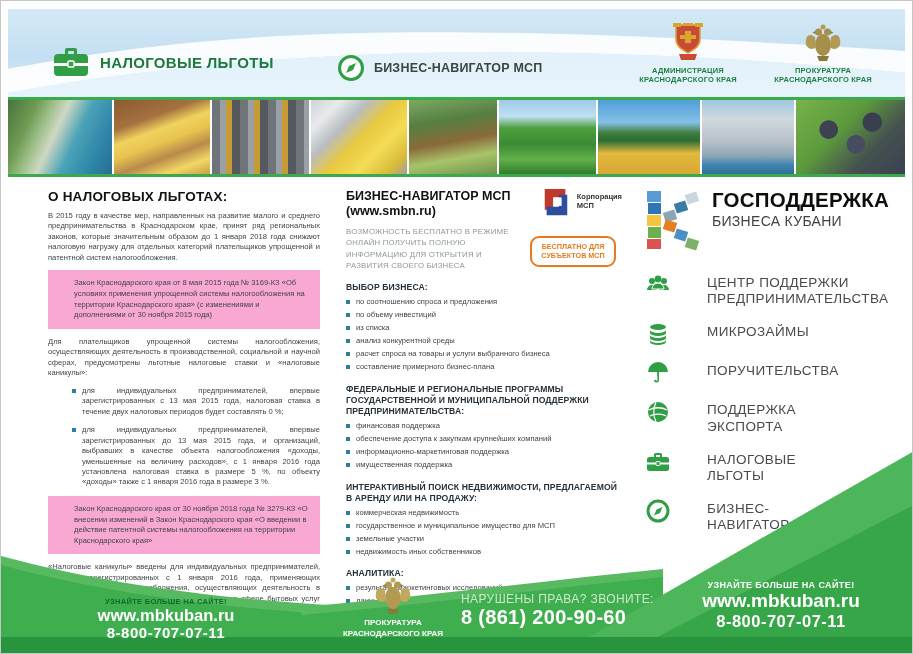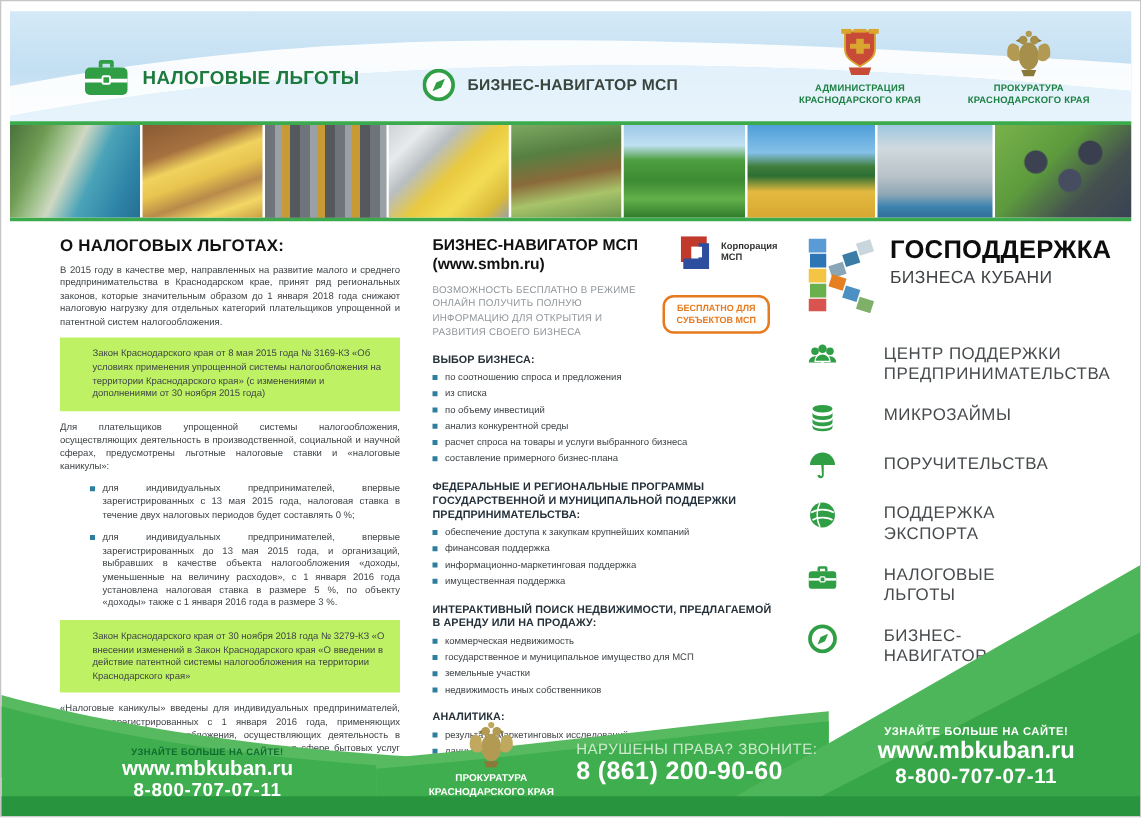--- a/index.html
+++ b/index.html
@@ -5,21 +5,21 @@
   * { margin:0; padding:0; box-sizing:border-box; }
   body { background:#ffffff; font-family:"Liberation Sans", sans-serif; }
   .page { position:relative; width:913px; height:654px; background:#fff;
           border:1px solid #c6c6c6; overflow:hidden; }
 
   
   .header { position:absolute; left:7px; right:7px; top:8px; height:88px; overflow:hidden;
             background:linear-gradient(180deg,#d4e9f7 0%, #c3dff2 55%, #dcedf8 100%); }
   .header svg.wave { position:absolute; inset:0; }
   .hdr-item { position:absolute; display:flex; align-items:center; gap:10px; }
-  .hdr-tax { left:58px; top:38px; }
+  .hdr-tax { left:44px; top:38px; }
   .hdr-nav { left:330px; top:46px; }
   .hdr-tax .lbl { font-size:15px; font-weight:bold; color:#1b7a3c; letter-spacing:.3px; }
   .hdr-nav .lbl { font-size:12.5px; font-weight:bold; color:#3a453e; letter-spacing:.2px; }
   .org { position:absolute; text-align:center; }
   .org-admin { left:620px; top:12px; width:120px; }
   .org-prok  { left:752px; top:12px; width:126px; }
   .org .emb { height:42px; display:flex; justify-content:center; align-items:flex-end; margin-bottom:3px; }
   .org .t { font-size:7.5px; font-weight:bold; color:#1d8043; line-height:1.25; letter-spacing:.2px; }
 
   
@@ -35,21 +35,21 @@
   .ph6 { flex:98; background:linear-gradient(180deg,#9fc9e8 0%,#bfe0f2 22%,#4d9f3f 38%,#3c8a33 60%,#63b04b 80%,#2f7d2c 100%); }
   .ph7 { flex:104; background:linear-gradient(180deg,#4f9fd8 0%,#85c0e8 30%,#3f7d3a 45%,#2c6e34 55%,#e3b93f 72%,#d8a832 100%); }
   .ph8 { flex:94; background:linear-gradient(180deg,#9ec7e0 0%,#cfd9de 25%,#b9c2c8 55%,#8fa7b5 75%,#3e84b0 88%,#2f6f9c 100%); }
   .ph9 { flex:111; background:radial-gradient(circle at 30% 40%, #3c4252 0 10%, transparent 11%), radial-gradient(circle at 55% 60%, #474d60 0 12%, transparent 13%), radial-gradient(circle at 70% 30%, #3a3f50 0 10%, transparent 11%), linear-gradient(135deg,#79b24a 0%,#5c9a3d 40%,#45504f 70%,#394253 100%); }
 
   
   .col { position:absolute; top:188px; }
   .col1 { left:47px; width:272px; }
   .col1 h2 { font-size:13.5px; font-weight:800; color:#111; letter-spacing:.2px; margin-bottom:7px; }
   .body-t { font-size:7.6px; line-height:1.38; color:#3f4447; text-align:justify; margin-bottom:7px; }
-  .law-box { background:#bef264; padding:8px 12px 8px 26px; font-size:7.6px; line-height:1.4;
+  .law-box { background:#f9a8d4; padding:8px 12px 8px 26px; font-size:7.6px; line-height:1.4;
              color:#3f4447; margin:2px 0 8px 0; }
   ul.blts { list-style:none; }
   ul.blts li { position:relative; padding-left:10px; font-size:7.6px; line-height:1.38;
                color:#3f4447; text-align:justify; margin-bottom:8px; }
   ul.blts li::before { content:""; position:absolute; left:0; top:3px; width:4px; height:4px; background:#2e7f9f; }
   .col1 ul.blts { margin:2px 0 4px 24px; }
 
   .col2 { left:345px; width:278px; }
   .col2 .ttl { font-size:12.5px; font-weight:800; color:#111; line-height:1.2; }
   .corp-logo { position:absolute; right:2px; top:0; display:flex; gap:6px; align-items:flex-start; }
@@ -193,33 +193,33 @@
 
     <div class="badge">
       <div>БЕСПЛАТНО ДЛЯ</div>
       <div>СУБЪЕКТОВ МСП</div>
     </div>
 
     <div class="sec">
       <h3>ВЫБОР БИЗНЕСА:</h3>
       <ul class="blts">
         <li>по соотношению спроса и предложения</li>
+        <li>по объему инвестиций</li>
         <li>из списка</li>
-        <li>по объему инвестиций</li>
         <li>анализ конкурентной среды</li>
         <li>расчет спроса на товары и услуги выбранного бизнеса</li>
         <li>составление примерного бизнес-плана</li>
       </ul>
     </div>
 
     <div class="sec">
       <h3>ФЕДЕРАЛЬНЫЕ И РЕГИОНАЛЬНЫЕ ПРОГРАММЫ ГОСУДАРСТВЕННОЙ И МУНИЦИПАЛЬНОЙ ПОДДЕРЖКИ ПРЕДПРИНИМАТЕЛЬСТВА:</h3>
       <ul class="blts">
+        <li>финансовая поддержка</li>
         <li>обеспечение доступа к закупкам крупнейших компаний</li>
-        <li>финансовая поддержка</li>
         <li>информационно-маркетинговая поддержка</li>
         <li>имущественная поддержка</li>
       </ul>
     </div>
 
     <div class="sec">
       <h3>ИНТЕРАКТИВНЫЙ ПОИСК НЕДВИЖИМОСТИ, ПРЕДЛАГАЕМОЙ В АРЕНДУ ИЛИ НА ПРОДАЖУ:</h3>
       <ul class="blts">
         <li>коммерческая недвижимость</li>
         <li>государственное и муниципальное имущество для МСП</li>

